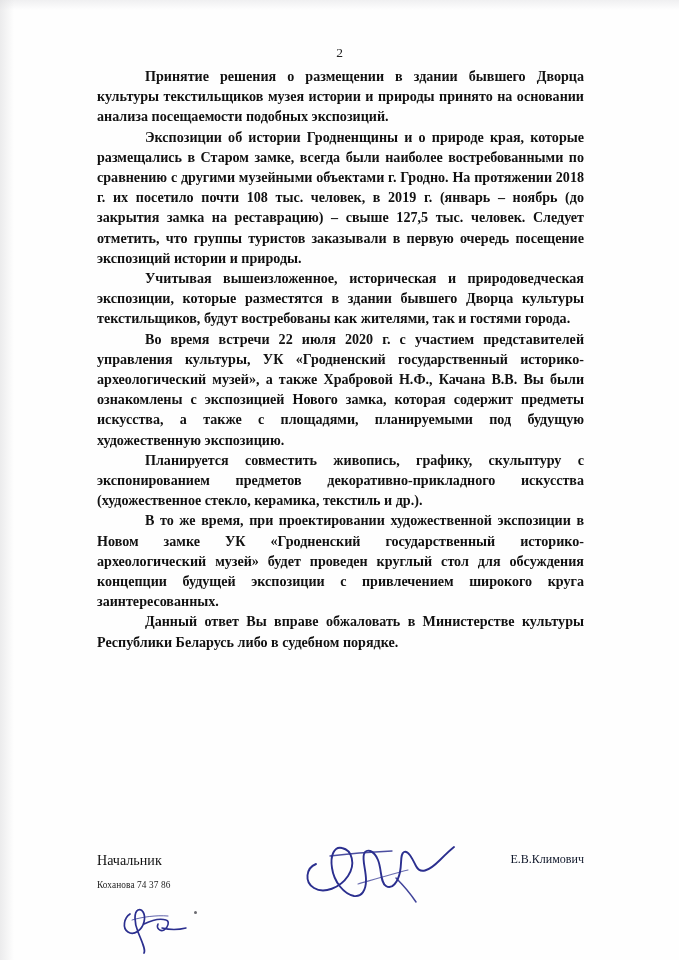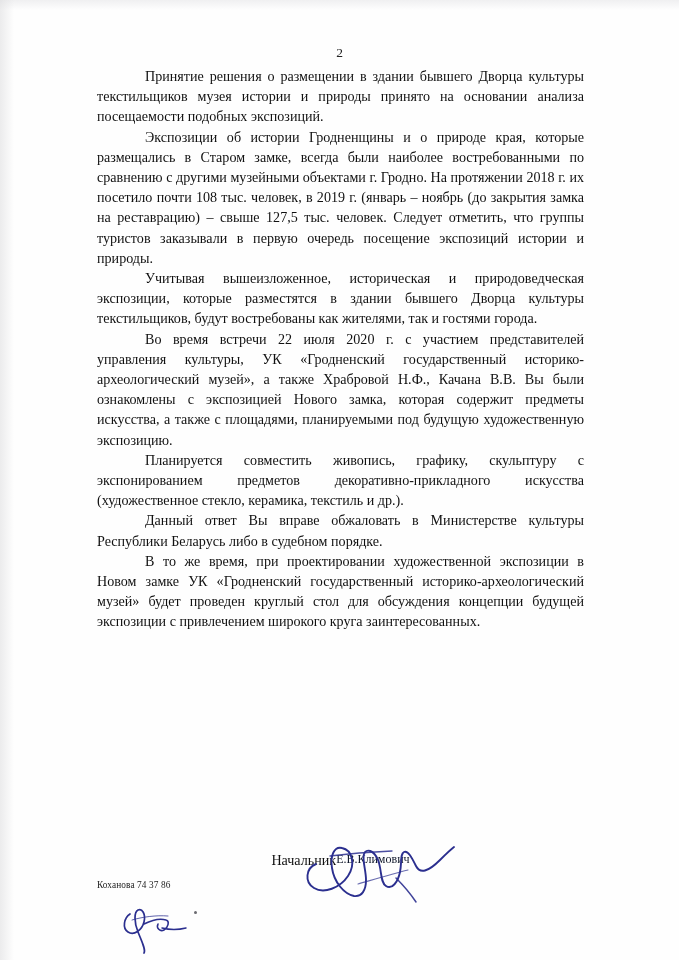--- a/index.html
+++ b/index.html
@@ -24,38 +24,39 @@
     text-align: center;
     font-size: 13.5px;
     line-height: 1;
     color: #222;
   }
   .body-block {
     position: absolute;
     top: 66px;
     left: 97px;
     width: 487px;
+    font-weight: bold;
   }
   p.para {
     margin: 0 0 0 0;
     text-align: justify;
     text-justify: inter-word;
     text-indent: 48px;
     font-size: 14.1px;
     line-height: 20.2px;
     color: #111;
     hyphens: none;
   }
   .signature-row {
     position: absolute;
     top: 852px;
     left: 97px;
     width: 487px;
     display: flex;
-    justify-content: center;
+    justify-content: space-between;
     align-items: flex-start;
     font-size: 14.1px;
   }
   .sig-title {
     font-size: 14.1px;
     color: #111;
     white-space: nowrap;
   }
   .sig-name {
     font-size: 12px;
@@ -116,22 +117,22 @@
   <div class="edge-shade-left"></div>
 
   <div class="page-number">2</div>
 
   <div class="body-block">
     <p class="para">Принятие решения о размещении в здании бывшего Дворца культуры текстильщиков музея истории и природы принято на основании анализа посещаемости подобных экспозиций.</p>
     <p class="para">Экспозиции об истории Гродненщины и о природе края, которые размещались в Старом замке, всегда были наиболее востребованными по сравнению с другими музейными объектами г. Гродно. На протяжении 2018 г. их посетило почти 108 тыс. человек, в 2019 г. (январь – ноябрь (до закрытия замка на реставрацию) – свыше 127,5 тыс. человек. Следует отметить, что группы туристов заказывали в первую очередь посещение экспозиций истории и природы.</p>
     <p class="para">Учитывая вышеизложенное, историческая и природоведческая экспозиции, которые разместятся в здании бывшего Дворца культуры текстильщиков, будут востребованы как жителями, так и гостями города.</p>
     <p class="para">Во время встречи 22 июля 2020 г. с участием представителей управления культуры, УК «Гродненский государственный историко-археологический музей», а также Храбровой Н.Ф., Качана В.В. Вы были ознакомлены с экспозицией Нового замка, которая содержит предметы искусства, а также с площадями, планируемыми под будущую художественную экспозицию.</p>
     <p class="para">Планируется совместить живопись, графику, скульптуру с экспонированием предметов декоративно-прикладного искусства (художественное стекло, керамика, текстиль и др.).</p>
+    <p class="para">В то же время, при проектировании художественной экспозиции в Новом замке УК «Гродненский государственный историко-археологический музей» будет проведен круглый стол для обсуждения концепции будущей экспозиции с привлечением широкого круга заинтересованных.</p>
     <p class="para">Данный ответ Вы вправе обжаловать в Министерстве культуры Республики Беларусь либо в судебном порядке.</p>
-    <p class="para">В то же время, при проектировании художественной экспозиции в Новом замке УК «Гродненский государственный историко-археологический музей» будет проведен круглый стол для обсуждения концепции будущей экспозиции с привлечением широкого круга заинтересованных.</p>
   </div>
 
   <div class="signature-row">
     <span class="sig-title">Начальник</span>
     <span class="sig-name">Е.В.Климович</span>
   </div>
 
   <div class="executor">Коханова 74 37 86</div>
 
   <svg class="sig-main" viewBox="0 0 160 72" xmlns="http://www.w3.org/2000/svg">

